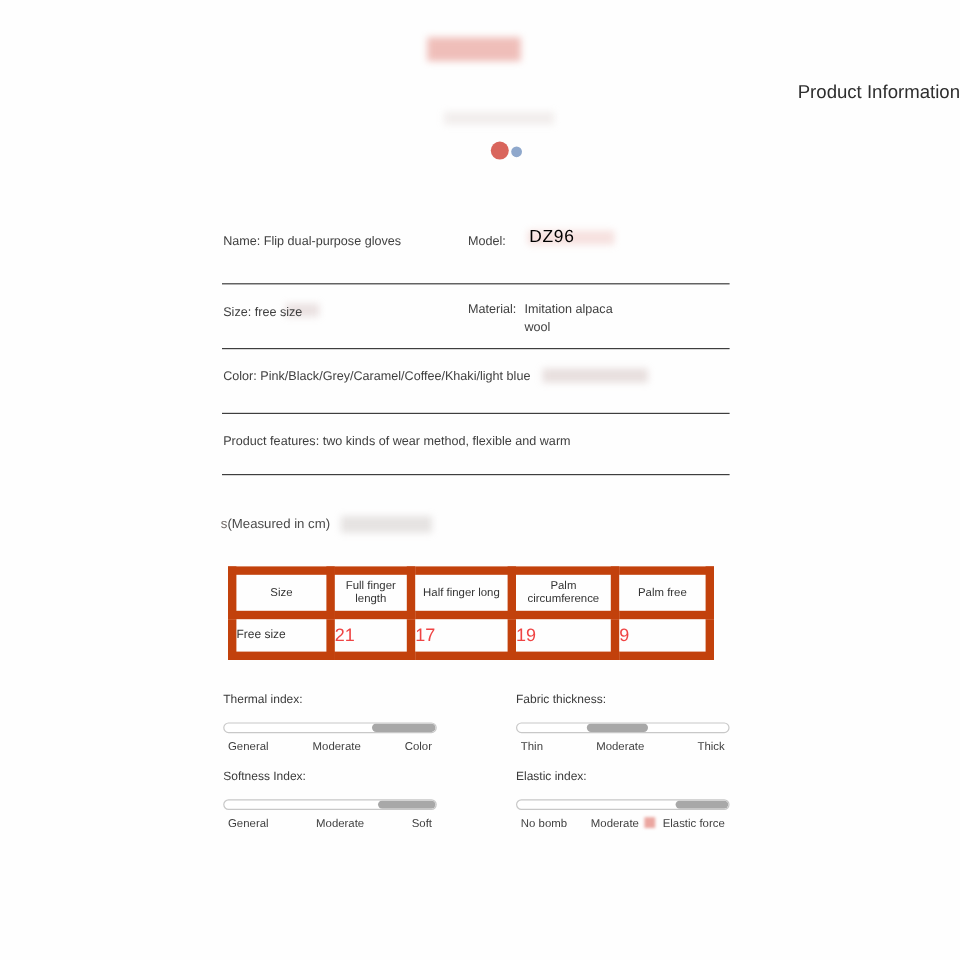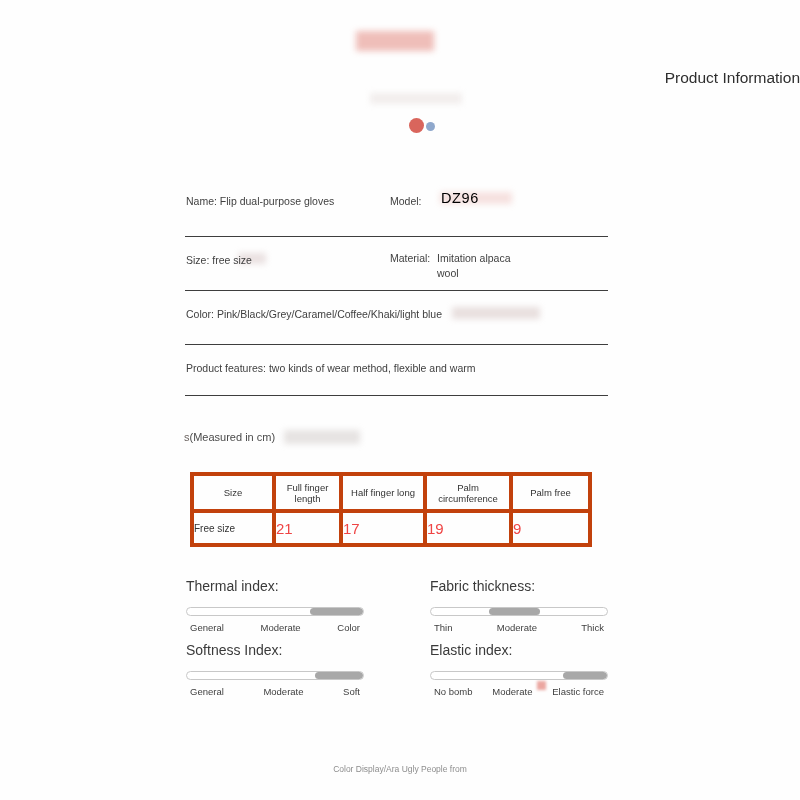--- a/index.html
+++ b/index.html
@@ -26,30 +26,30 @@
   .spec-features    { left:186px; top:362px; }
 
   .divider { position:absolute; left:185px; width:423px; height:1px; background:#3e3e3e; }
   .d1 { top:236px; } .d2 { top:290px; } .d3 { top:344px; } .d4 { top:395px; }
 
   .measured { position:absolute; left:184px; top:431px; font-size:11px; color:#4a4a4a; z-index:2; }
   .measured .prefix { color:#6b6360; }
 
   table.size-table { position:absolute; left:190px; top:472px; border-collapse:collapse;
                      background:#fefefe; z-index:2; }
-  .size-table th, .size-table td { border:4px solid #c2410c; }
+  .size-table th, .size-table td { border:7px solid #c2410c; }
   .size-table th { height:37px; font-size:9.5px; font-weight:normal; color:#333; padding:0 2px; }
   .size-table td { height:34px; font-size:15px; color:#ef4444; }
   .size-table td.first { font-size:10px; color:#333; }
   .cw0 { width:82px; } .cw1 { width:67px; } .cw2 { width:84px; } .cw3 { width:86px; } .cw4 { width:79px; }
 
   .indicator { position:absolute; width:178px; z-index:2; }
   .i0 { left:186px; top:578px; } .i1 { left:430px; top:578px; }
   .i2 { left:186px; top:642px; } .i3 { left:430px; top:642px; }
-  .ind-label { font-size:14px; color:#3a3a3a; }
+  .ind-label { font-size:10px; color:#3a3a3a; }
   .track { position:relative; margin-top:13px; height:9px; border:1px solid #c8c8c8;
            border-radius:5px; background:#ffffff; overflow:hidden; }
   .fill { position:absolute; top:0; height:100%; background:#a8a8a8; border-radius:5px; }
   .f0 { left:70%; width:30%; }
   .f1 { left:33%; width:29%; }
   .f2 { left:73%; width:27%; }
   .f3 { left:75%; width:25%; }
   .ticks { display:flex; justify-content:space-between; margin-top:6px; padding:0 4px;
            font-size:9.5px; color:#3e3e3e; }
 
@@ -164,15 +164,14 @@
     <div class="track">
       <div class="fill f3"></div>
     </div>
     <div class="ticks">
       <span>No bomb</span>
       <span>Moderate</span>
       <span>Elastic force</span>
     </div>
   </div>
 
-  <div class="footer">Color Display/Ara Ugly People from</div>
 
 </div>
 
 </body></html>

